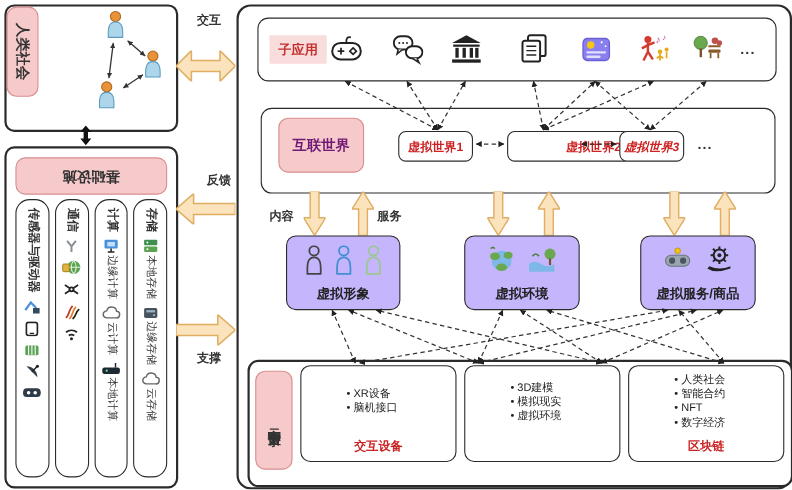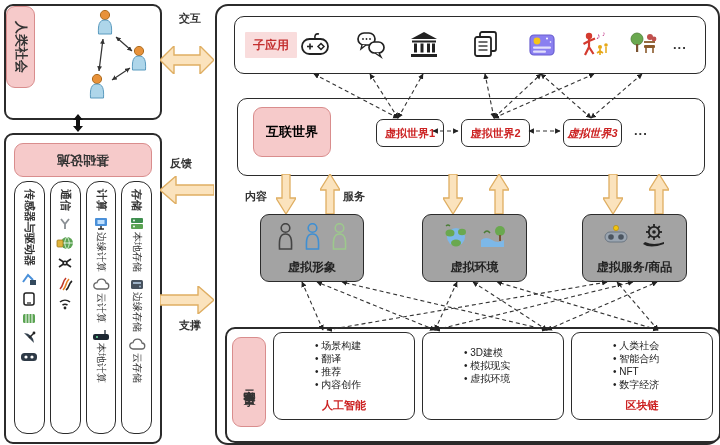--- a/index.html
+++ b/index.html
@@ -26,21 +26,21 @@
   .col-label{font-size:11px;font-weight:600;color:#333;line-height:1.05;}
   .igroup{display:flex;flex-direction:column;align-items:center;gap:2px;}
   .ilabel{font-size:10px;color:#333;line-height:1.05;}
   
   #panel{left:215px;top:4px;width:501px;height:437px;border-radius:13px;}
   .pill{position:absolute;left:10px;top:15px;width:52px;height:26px;background:#f9dcdc;border-radius:1px;
         color:#c43030;font-size:12px;font-weight:bold;display:flex;align-items:center;justify-content:center;}
   .appicon{position:absolute;top:13px;width:28px;height:30px;}
   .vw{position:absolute;top:20px;height:26px;border:1.6px solid #2b2b2b;border-radius:7px;background:#fff;
       color:#cc2222;font-size:11px;font-weight:600;display:flex;align-items:center;justify-content:center;}
-  .mbox{position:absolute;top:208px;height:66px;background:#a3a3a3;border:1.8px solid #2b2b2b;border-radius:9px;}
+  .mbox{position:absolute;top:208px;height:66px;background:#c4b5fd;border:1.8px solid #2b2b2b;border-radius:9px;}
   .mbox-label{position:absolute;bottom:5px;width:100%;text-align:center;font-size:12px;font-weight:600;color:#222;}
   .mbox-icons{position:absolute;top:8px;width:100%;display:flex;justify-content:center;gap:10px;align-items:center;}
   
   #engine{left:8px;top:321px;width:492px;height:112px;border:2px solid #2b2b2b;border-radius:10px;position:absolute;background:#fff;}
   #engine-title{position:absolute;left:5px;top:8px;width:32px;height:88px;display:flex;align-items:center;justify-content:center;
                 font-size:12px;font-weight:600;color:#333;letter-spacing:1px;}
   #modules{position:absolute;left:46px;top:3px;right:6px;height:88px;display:flex;gap:7px;}
   .module{flex:1;position:relative;border:1.6px solid #2b2b2b;border-radius:9px;background:#fff;}
   .module ul{position:absolute;top:2px;left:0;right:0;bottom:24px;margin:0;padding:0;list-style:none;
              display:flex;flex-direction:column;justify-content:center;}
@@ -195,21 +195,21 @@
       </div>
     </div>
   </div>
 </div>
 
 <div class="lbl" style="left:170px;top:11px;width:40px;text-align:center;">交互</div>
 <svg class="abs" style="left:160px;top:46px;" width="54" height="28">
   <polygon points="14,0 0,14 14,28 14,19 40,19 40,28 54,14 40,0 40,9 14,9" fill="#fbe3bd" stroke="#dfae62" stroke-width="1.4"></polygon>
 </svg>
 
-<div class="lbl" style="left:170px;top:156px;width:40px;text-align:left;">反馈</div>
+<div class="lbl" style="left:170px;top:156px;width:40px;text-align:right;">反馈</div>
 <svg class="abs" style="left:160px;top:176px;" width="54" height="28">
   <polygon points="0,14 16,0 16,9 54,9 54,19 16,19 16,28" fill="#fbe3bd" stroke="#dfae62" stroke-width="1.4"></polygon>
 </svg>
 
 <svg class="abs" style="left:160px;top:286px;" width="54" height="28">
   <polygon points="54,14 38,0 38,9 0,9 0,19 38,19 38,28" fill="#fbe3bd" stroke="#dfae62" stroke-width="1.4"></polygon>
 </svg>
 <div class="lbl" style="left:170px;top:318px;width:40px;text-align:center;">支撑</div>
 
 <div class="box" id="panel">
@@ -283,27 +283,27 @@
       <rect x="15" y="15" width="11" height="3" rx="1" fill="#8b5a2b"></rect>
       <line x1="17" y1="18" x2="17" y2="23" stroke="#8b5a2b" stroke-width="1.6"></line>
       <line x1="24" y1="18" x2="24" y2="23" stroke="#8b5a2b" stroke-width="1.6"></line>
       <line x1="15" y1="12" x2="26" y2="12" stroke="#8b5a2b" stroke-width="1.8"></line>
     </svg>
 
     <div class="dots" style="left:438px;top:20px;">...</div>
   </div>
 
   <div class="obox" style="left:20px;top:92px;width:466px;height:76px;">
-    <div class="pink abs" style="left:15px;top:8px;width:76px;height:48px;display:flex;align-items:center;justify-content:center;font-size:13px;font-weight:600;color:#000000;">
+    <div class="pink abs" style="left:15px;top:8px;width:76px;height:48px;display:flex;align-items:center;justify-content:center;font-size:13px;font-weight:600;color:#701a75;">
         <span>互联世界</span>
       </div>
-    <div class="vw" style="left:138px;width:66px;">
+    <div class="vw" style="left:124px;width:66px;">
         <span>虚拟世界1</span>
       </div>
-    <div class="vw" style="left:223px;width:67px;">
+    <div class="vw" style="left:223px;width:67px;padding-left:44px;">
         <span>虚拟世界2</span>
       </div>
     <div class="vw" style="left:325px;width:57px;font-style:italic;">
         <span>虚拟世界3</span>
       </div>
     <div class="dots" style="left:396px;top:24px;">...</div>
   </div>
 
   <div class="lbl" style="left:28px;top:183px;">内容</div>
   <div class="lbl" style="left:126px;top:183px;">服务</div>
@@ -393,26 +393,24 @@
     <div class="mbox-label">虚拟环境</div>
   </div>
 
   <div id="engine">
     <div class="pink vupright" id="engine-title">
         <span>元宇宙引擎</span>
       </div>
     <div id="modules">
       <div class="module">
         <ul>
-          <li>场景构建</li>
-          <li>翻译</li>
-          <li>推荐</li>
-          <li>内容创作</li>
+          <li>XR设备</li>
+          <li>脑机接口</li>
         </ul>
-        <div class="module-title">人工智能</div>
+        <div class="module-title">交互设备</div>
       </div>
       <div class="module">
         <ul>
           <li>3D建模</li>
           <li>模拟现实</li>
           <li>虚拟环境</li>
         </ul>
       </div>
       <div class="module">
         <ul>

